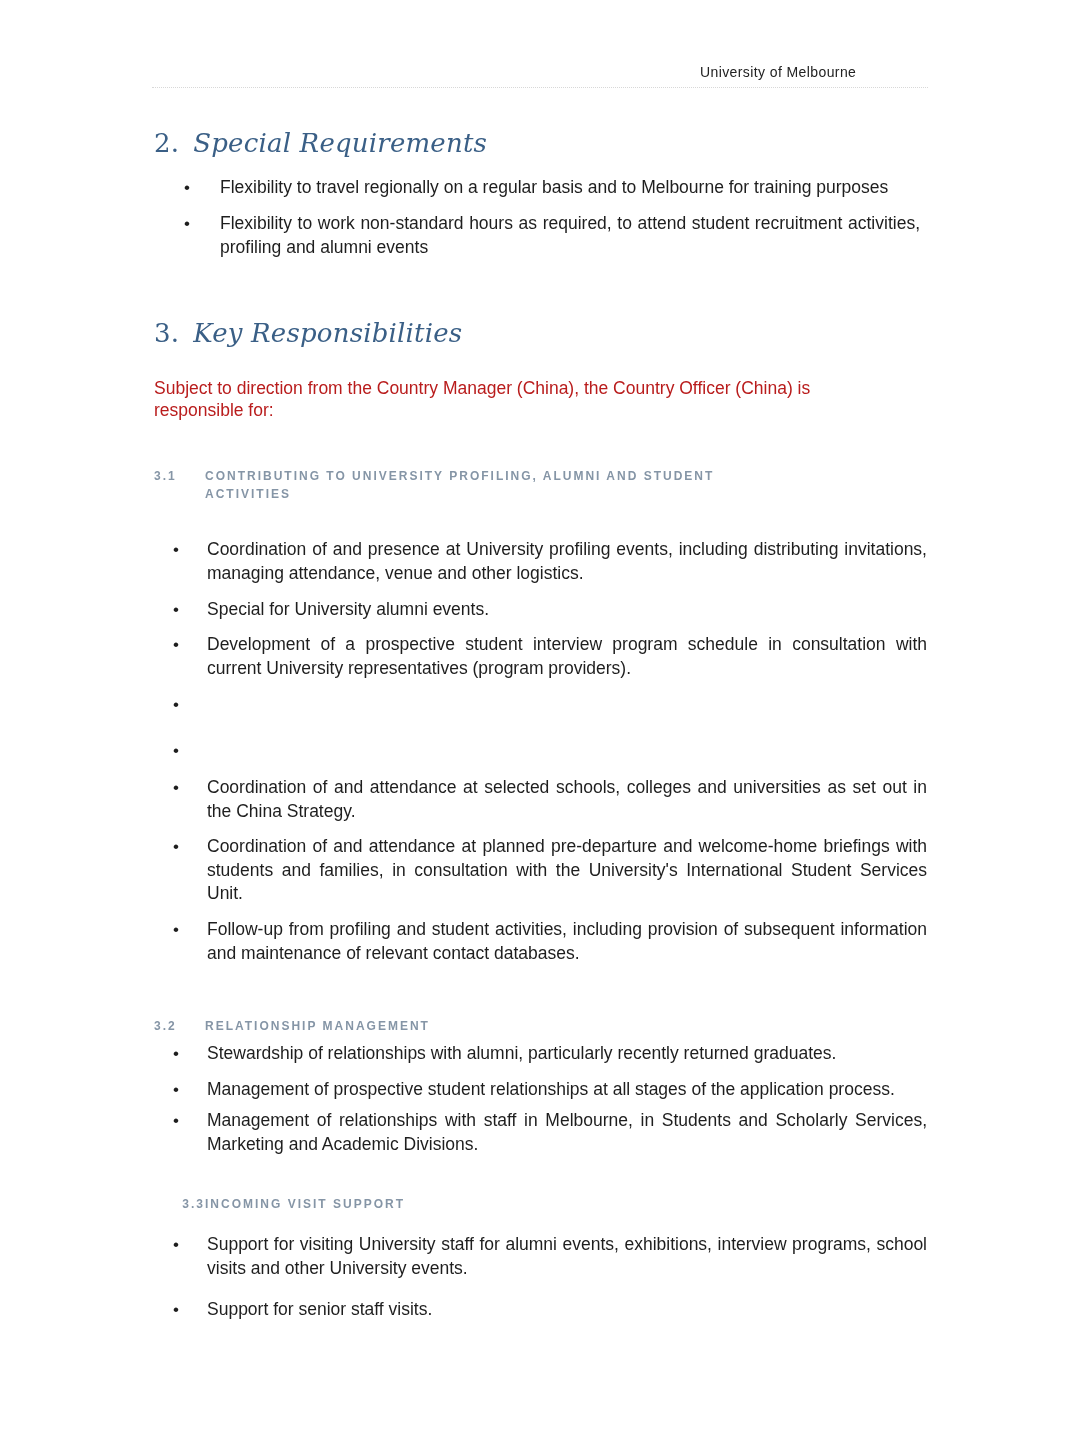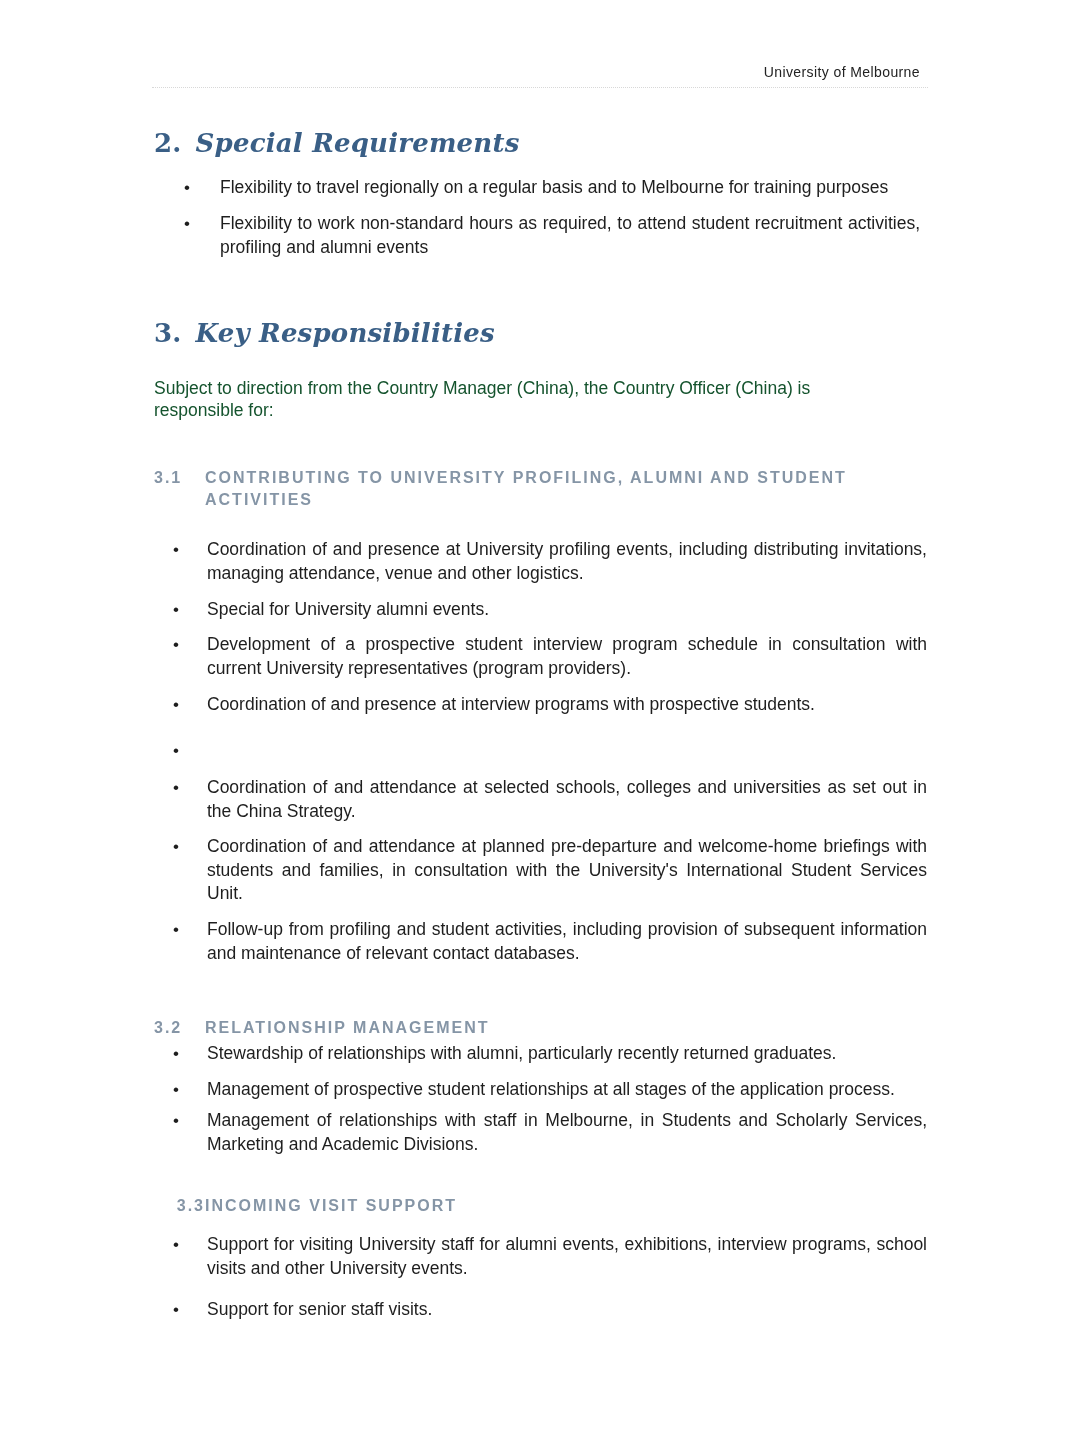--- a/index.html
+++ b/index.html
@@ -1,22 +1,22 @@
 <!DOCTYPE html>
 <html><head>
 <meta charset="utf-8">
 <style>
   html, body { margin: 0; padding: 0; background: #ffffff; }
   body { width: 1080px; height: 1434px; position: relative; overflow: hidden; font-family: "Liberation Sans", sans-serif; color: #1e1e1e; }
-  .header-text { position: absolute; left: 700px; width: 220px; top: 64px; text-align: right; font-size: 14px; letter-spacing: 0.4px; color: #222; }
+  .header-text { position: absolute; left: 700px; width: 220px; top: 64px; font-size: 14px; letter-spacing: 0.4px; color: #222; }
   .header-rule { position: absolute; left: 152px; width: 776px; top: 87px; border-top: 1px dotted #d8d8d8; }
-  .h1 { position: absolute; left: 154px; font-family: "DejaVu Serif", serif; font-style: italic; font-weight: bold; font-size: 26px; color: #3a5f86; letter-spacing: 0.2px; }
+  .h1 { position: absolute; left: 154px; font-family: "DejaVu Serif", serif; font-style: italic; font-weight: normal; font-size: 26px; color: #3a5f86; letter-spacing: 0.2px; }
   .h1 .num { font-style: normal; margin-right: 14px; }
-  .para { position: absolute; left: 154px; width: 700px; font-size: 17.5px; line-height: 22px; color: #14532d; }
-  .h2 { position: absolute; left: 154px; font-size: 16px; font-weight: bold; color: #8595a6; letter-spacing: 2px; }
+  .para { position: absolute; left: 154px; width: 700px; font-size: 17.5px; line-height: 22px; color: #b91c1c; }
+  .h2 { position: absolute; left: 154px; font-size: 12px; font-weight: bold; color: #8595a6; letter-spacing: 2px; }
   .h2 .num { display: inline-block; width: 51px; }
   .h2 .cont { display: block; padding-left: 51px; margin-top: 4px; }
   .li { position: absolute; font-size: 17.5px; line-height: 23.5px; color: #1e1e1e; text-align: justify; }
   .li .bullet { position: absolute; top: 0; font-size: 17px; }
   .sr { left: 220px; width: 700px; }
   .sr .bullet { left: -36px; }
   .kr { left: 207px; width: 720px; }
   .kr .bullet { left: -34px; }
 </style>
 </head>
@@ -56,21 +56,20 @@
 <div class="li kr" style="top:598px;">
   <span class="bullet">•</span>
   <span>Special for University alumni events.</span>
 </div>
 <div class="li kr" style="top:633px;">
   <span class="bullet">•</span>
   <span>Development of a prospective student interview program schedule in consultation with current University representatives (program providers).</span>
 </div>
 <div class="li kr" style="top:693px;">
   <span class="bullet">•</span>
-  <span>Coordination of and presence at interview programs with prospective students.</span>
 </div>
 <div class="li kr" style="top:739px;">
   <span class="bullet">•</span>
 </div>
 <div class="li kr" style="top:776px;">
   <span class="bullet">•</span>
   <span>Coordination of and attendance at selected schools, colleges and universities as set out in the China Strategy.</span>
 </div>
 <div class="li kr" style="top:835px;">
   <span class="bullet">•</span>

